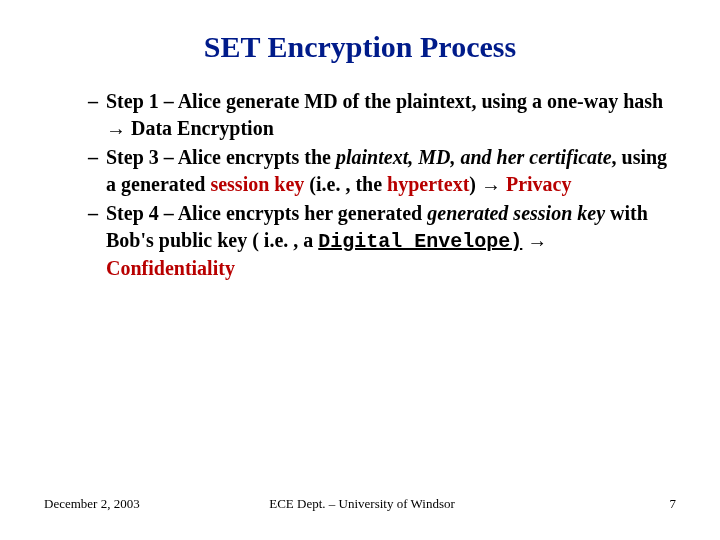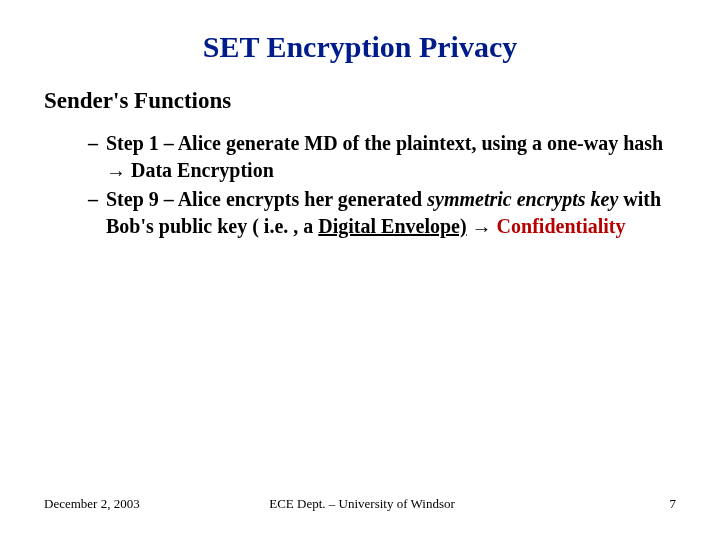--- a/index.html
+++ b/index.html
@@ -54,20 +54,21 @@
     font-family: "Arial Unicode MS", "Segoe UI Symbol", sans-serif;
   }
   .hl {
     color: #b80000;
   }
   .ital {
     font-style: italic;
   }
   .under {
     text-decoration: underline;
+    font-family: Liberation Mono, monospace;
   }
   .footer {
     position: absolute;
     left: 44px;
     right: 44px;
     bottom: 28px;
     font-size: 13px;
     display: flex;
     justify-content: space-between;
     align-items: flex-end;
@@ -79,36 +80,38 @@
     text-align: center;
   }
   .footer .date { z-index: 1; }
   .footer .page { z-index: 1; }
 </style>
 </head>
 <body>
 
 <div class="slide">
 
-  <div class="title">SET Encryption Privacy</div>
+  <div class="title">SET Encryption Process</div>
 
-  <div class="subhead">Sender's Functions</div>
 
   <ul class="steps">
 
     <li>
       <span>Step 1 – Alice generate MD of the plaintext, using a one-way hash</span><br>
       <span class="arrow">→</span><span> Data Encryption</span>
     </li>
 
 
 
+    <li>
+      <span>Step 3 – Alice encrypts the </span><span class="ital">plaintext, MD, and her certificate</span><span>, using a generated </span><span class="hl">session key</span><span> (i.e. , the </span><span class="hl">hypertext</span><span>) </span><span class="arrow">→</span><span class="hl"> Privacy</span>
+    </li>
 
     <li>
-      <span>Step 9 – Alice encrypts her generated </span><span class="ital">symmetric encrypts key</span><span> with Bob's public key ( i.e. , a </span><span class="under">Digital Envelope)</span><span> </span><span class="arrow">→</span><span class="hl"> Confidentiality</span>
+      <span>Step 4 – Alice encrypts her generated </span><span class="ital">generated session key</span><span> with Bob's public key ( i.e. , a </span><span class="under">Digital Envelope)</span><span> </span><span class="arrow">→</span><span class="hl"> Confidentiality</span>
     </li>
 
 
   </ul>
 
   <div class="footer">
     <span class="date">December 2, 2003</span>
     <span class="center">ECE Dept. – University of Windsor</span>
     <span class="page">7</span>
   </div>

